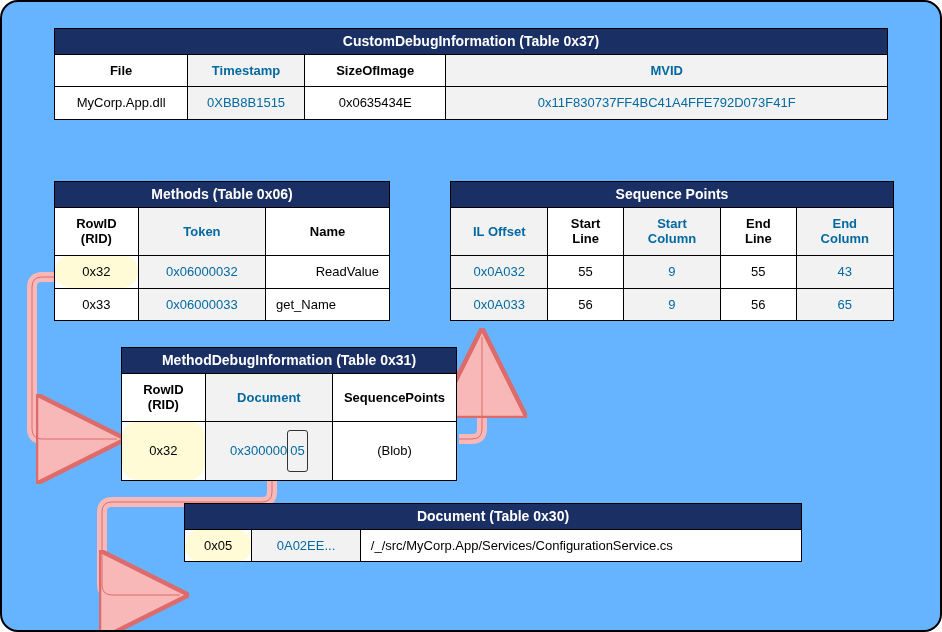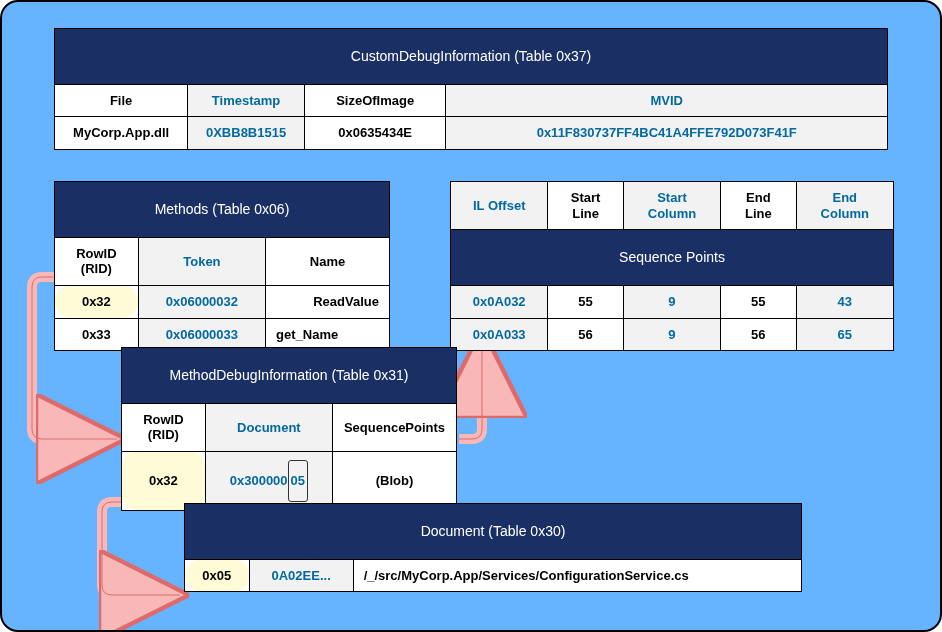--- a/index.html
+++ b/index.html
@@ -35,26 +35,26 @@
   .tbl th, .tbl td {
     border: 1px solid #000;
     padding: 8px 10px;
     text-align: center;
     vertical-align: middle;
     line-height: 1.2;
   }
   .tbl .title {
     background: #1a2f63;
     color: #fff;
-    font-weight: normal;
+    font-weight: bold;
     font-size: 14px;
-    padding: 19px;
+    padding: 4px;
   }
   .tbl th { font-weight: bold; }
-  .tbl td { font-weight: bold; }
+  .tbl td { font-weight: normal; }
   .grey { background: #f2f2f2; color: #0369a1; }
   .hl { background: #fffbd6; border-radius: 16px; }
   .tok { border: 1px solid #333; border-radius: 3px; padding: 12px 2px; display: inline-block; }
 
   
   #t-custom { top: 26px; left: 52px; width: 834px; }
   #t-methods { top: 179px; left: 52px; width: 336px; }
   #t-seq { top: 179px; left: 448px; width: 444px; }
   #t-mdi { top: 345px; left: 119px; width: 336px; }
   #t-doc { top: 501px; left: 182px; width: 618px; }
@@ -120,29 +120,29 @@
     <td>0x33</td>
     <td class="grey">0x06000033</td>
     <td style="text-align:left">get_Name</td>
   </tr>
 </tbody>
     </table>
 
 <table id="t-seq" class="tbl">
   <tbody>
         <tr>
+          <th class="title" colspan="5">Sequence Points</th>
+        </tr>
+  <tr>
     <th class="grey" style="width:22%">IL Offset</th>
     <th style="width:17%">Start Line</th>
     <th class="grey" style="width:22%">Start Column</th>
     <th style="width:17%">End Line</th>
     <th class="grey" style="width:22%">End Column</th>
   </tr>
-  <tr>
-          <th class="title" colspan="5">Sequence Points</th>
-        </tr>
   <tr>
     <td class="grey">0x0A032</td>
     <td>55</td>
     <td class="grey">9</td>
     <td>55</td>
     <td class="grey">43</td>
   </tr>
   <tr>
     <td class="grey">0x0A033</td>
     <td>56</td>

